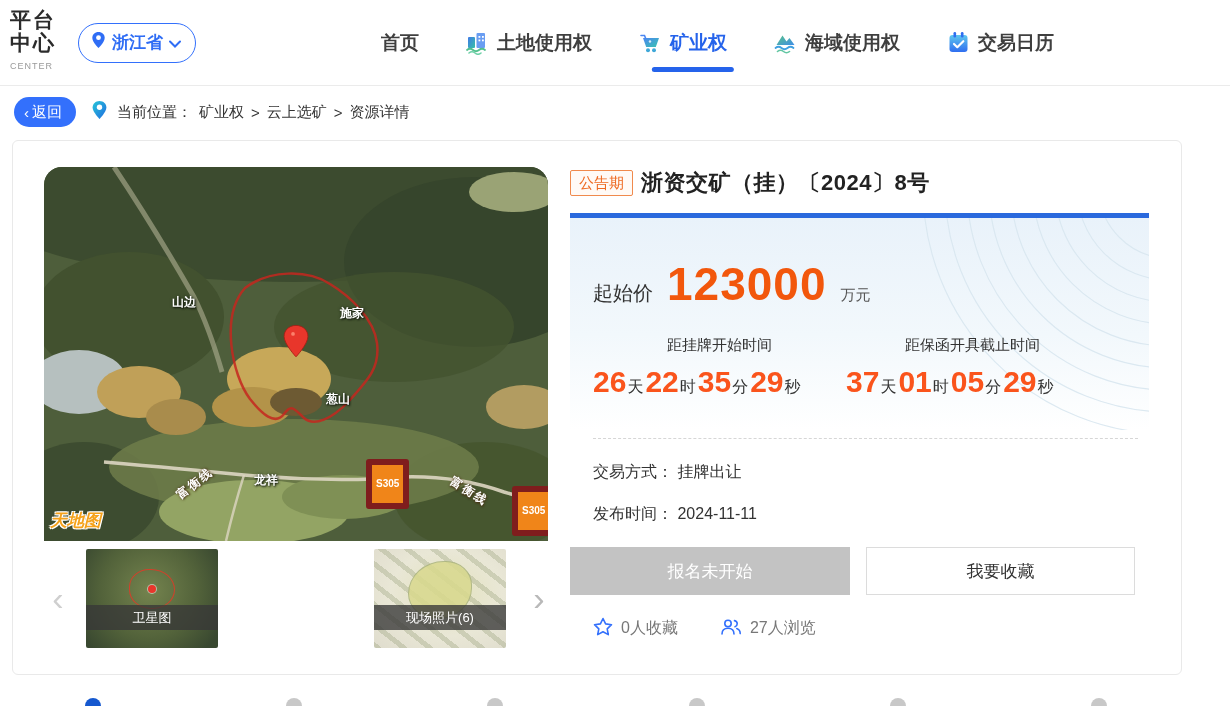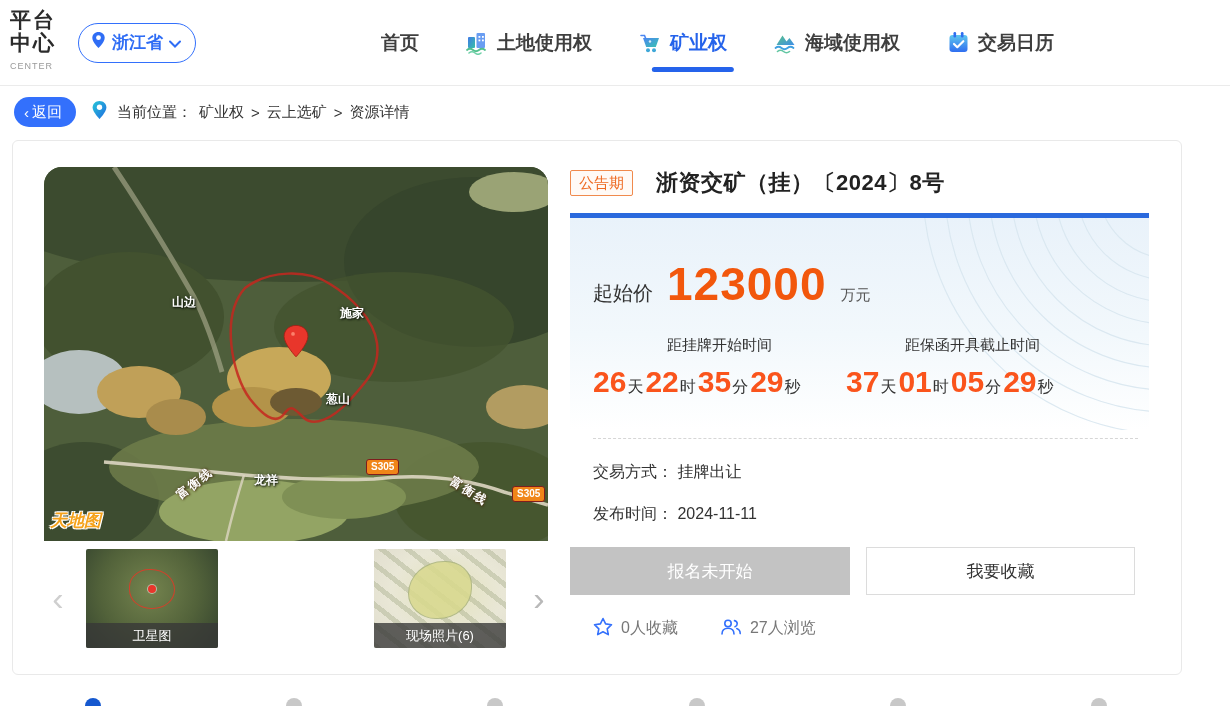--- a/index.html
+++ b/index.html
@@ -37,52 +37,52 @@
           background:#fff; border:1px solid #e9e9e9; border-radius:6px; }
 
   
   .map { position:absolute; left:31px; top:26px; width:504px; height:432px;
          border-radius:18px; overflow:hidden; cursor:grab; }
   .map svg { position:absolute; left:0; top:0; }
   .map-label { position:absolute; font-size:12px; font-weight:bold; color:#fff;
                text-shadow:0 0 3px #1d2b15, 1px 1px 2px rgba(0,0,0,.9); white-space:nowrap; }
   .road-label { letter-spacing:2px; text-shadow:0 0 3px #5a4326, 1px 1px 2px rgba(60,40,10,.95); }
   .route-badge { position:absolute; background:#f08519; color:#fff; font-size:10px; font-weight:bold;
-                 padding:1px 4px; border-radius:3px; border:1px solid #7f1d1d; line-height:12px; }
+                 padding:13px 4px; border-radius:3px; border:6px solid #7f1d1d; line-height:12px; }
   .watermark { position:absolute; left:6px; top:342px; font-size:17px; font-weight:bold; font-style:italic;
                color:#f5a21b; text-shadow:-1px -1px 0 #fff,1px -1px 0 #fff,-1px 1px 0 #fff,1px 1px 0 #fff; }
 
   
   .gallery { position:absolute; left:24px; top:408px; width:520px; height:100px; }
   .g-arrow { position:absolute; top:24px; width:26px; height:50px; background:none; border:none;
              font-size:34px; color:#cfcfcf; cursor:pointer; line-height:50px; font-family:inherit; }
   .g-arrow.next { color:#b9b9b9; }
   .thumb { position:absolute; top:0; width:132px; height:99px; border-radius:2px; overflow:hidden; cursor:pointer; }
-  .thumb .cap { position:absolute; left:0; right:0; bottom:0; height:25px; background:rgba(55,55,55,.78);
+  .thumb .cap { position:absolute; left:0; right:0; bottom:18px; height:25px; background:rgba(55,55,55,.78);
                 color:#fff; font-size:13px; display:flex; align-items:center; justify-content:center; }
   .thumb-sat { background:radial-gradient(circle at 48% 42%, #74834e, #52623a 55%, #394830 90%); }
   .thumb-sat .dot { position:absolute; left:62px; top:36px; width:8px; height:8px; border-radius:50%;
                     background:#e8362b; box-shadow:0 0 0 1px rgba(255,255,255,.5); }
   .thumb-sat .ring { position:absolute; left:43px; top:20px; width:46px; height:40px; border:1.5px solid
                      rgba(220,60,40,.9); border-radius:46% 54% 50% 50%; }
   .thumb-video { background:linear-gradient(155deg,#8b988c 0%,#68786a 45%,#4b5b50 100%); }
   .play { position:absolute; left:47px; top:18px; width:38px; height:38px; border:3px solid #fff;
           border-radius:50%; background:rgba(255,255,255,.08); }
   .play::after { content:""; position:absolute; left:13px; top:9px; border-left:12px solid #fff;
                  border-top:7px solid transparent; border-bottom:7px solid transparent; }
   .thumb-photo { background:
       repeating-linear-gradient(38deg, rgba(140,150,110,.30) 0 5px, transparent 5px 16px),
       radial-gradient(ellipse at 55% 45%, #e3e2bd 0%, #e9e7d6 55%, #dfdccd 100%); }
   .thumb-photo .blob { position:absolute; left:34px; top:12px; width:64px; height:58px;
       background:#d9d98e; border:1px solid #aab37c; border-radius:58% 42% 55% 45%; opacity:.85; }
 
   
   .badge { display:inline-flex; align-items:center; height:26px; padding:0 8px; border:1px solid #f08a4d;
            color:#ee6a22; background:#fffaf6; font-size:15px; border-radius:2px; }
-  .title-row { position:absolute; left:557px; top:27px; display:flex; align-items:center; gap:23px; }
+  .title-row { position:absolute; left:557px; top:27px; display:flex; align-items:center; gap:8px; }
   .res-title { font-size:22px; font-weight:bold; color:#222; letter-spacing:.5px; }
   .blue-bar { position:absolute; left:557px; top:72px; width:579px; height:5px; background:#2a69dd; }
   .panel { position:absolute; left:557px; top:77px; width:579px; height:212px; overflow:hidden;
            background:linear-gradient(180deg,#e9f2fa 0%,#f2f8fc 55%,#ffffff 100%); }
   .panel svg.arcs { position:absolute; right:0; top:0; }
 
   .price-row { position:absolute; left:580px; top:116px; display:flex; align-items:baseline; gap:14px; }
   .price-label { font-size:20px; color:#333; }
   .price-value { font-size:46px; font-weight:bold; color:#f2570c; letter-spacing:1px; }
   .price-unit { font-size:15px; color:#555; }

